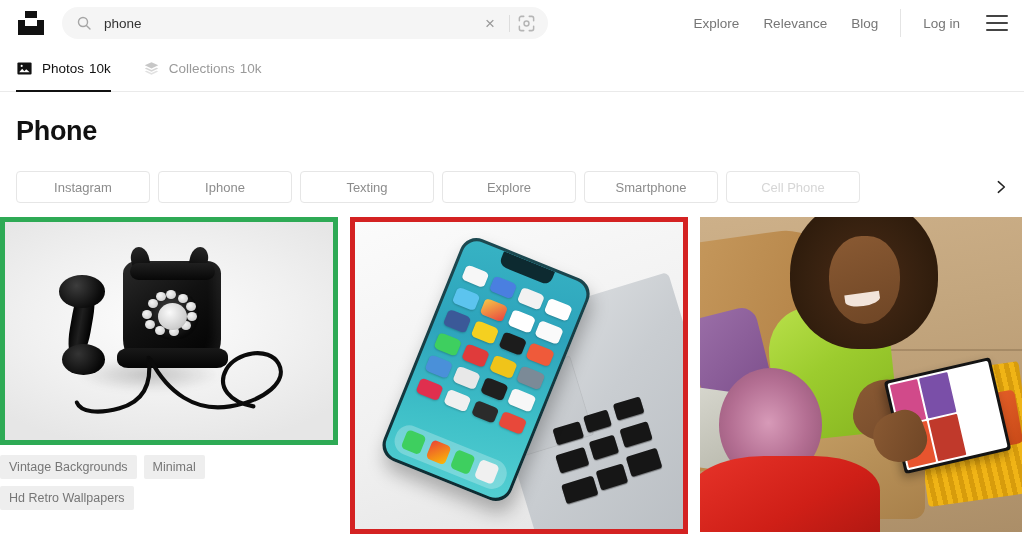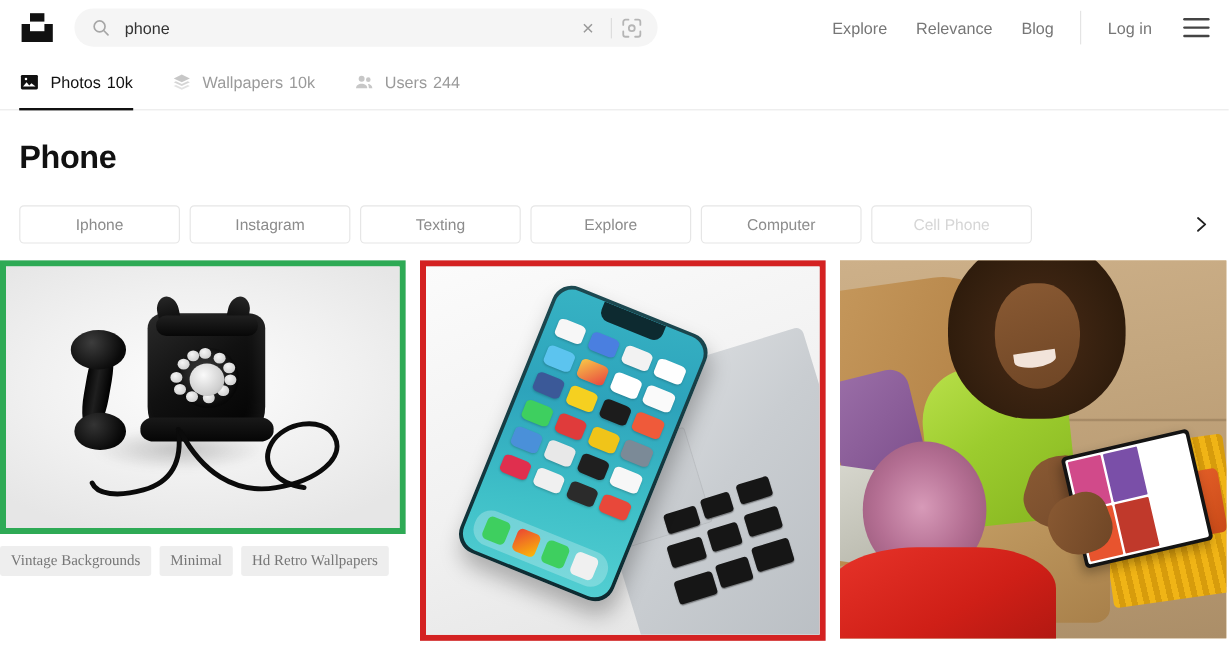--- a/index.html
+++ b/index.html
@@ -494,21 +494,20 @@
     transform: rotate(-20deg);
   }
 
   
   .tags {
     margin-top: 10px;
     display: flex;
     flex-wrap: wrap;
     gap: 7px;
     width: 338px;
-    font-family: Liberation Serif, serif;
   }
   .tag {
     background: #eeeeee;
     color: #767676;
     font-size: 12.5px;
     padding: 5px 9px;
     border-radius: 2px;
     cursor: pointer;
     white-space: nowrap;
   }
@@ -567,47 +566,37 @@
       <span>Photos</span>
       <span class="tab-count">10k</span>
     </div>
 
     <div class="tab">
       <svg class="tab-icon" viewBox="0 0 24 24" fill="#9a9a9a">
         <path d="M12 3L2.5 7.5 12 12l9.5-4.5z"></path>
         <path d="M2.5 12L12 16.5 21.5 12l-2.6-1.2L12 14.1 5.1 10.8z" opacity=".75"></path>
         <path d="M2.5 16.4L12 20.9l9.5-4.5-2.6-1.2L12 18.5l-6.9-3.3z" opacity=".55"></path>
       </svg>
-      <span>Wallpapers</span>
+      <span>Collections</span>
       <span class="tab-count">10k</span>
     </div>
 
-    <div class="tab">
-      <svg class="tab-icon" viewBox="0 0 24 24" fill="#9a9a9a">
-        <circle cx="9" cy="8" r="3.5"></circle>
-          <circle cx="16.8" cy="9" r="2.7"></circle>
-        <path d="M2.4 19c0-3.4 2.9-5.3 6.6-5.3s6.6 1.9 6.6 5.3z"></path>
-        <path d="M16.3 14.2c3 .2 5.3 1.8 5.3 4.8h-4.1c0-1.9-.5-3.5-1.2-4.8z"></path>
-      </svg>
-      <span>Users</span>
-      <span class="tab-count">244</span>
-    </div>
   </div>
 
 </div>
 
 <div class="page-title">Phone</div>
 
 <div class="chips-wrap">
   <div class="chips">
+    <div class="chip">Instagram</div>
     <div class="chip">Iphone</div>
-    <div class="chip">Instagram</div>
     <div class="chip">Texting</div>
     <div class="chip">Explore</div>
-    <div class="chip">Computer</div>
+    <div class="chip">Smartphone</div>
     <div class="chip" style="color: rgb(214, 214, 214);">Cell Phone</div>
   </div>
   <div class="chips-fade"></div>
   <div class="chips-next">
     <svg width="16" height="16" viewBox="0 0 24 24" fill="none" stroke="#222" stroke-width="2.3" stroke-linecap="round" stroke-linejoin="round">
       <polyline points="8,4 17,12 8,20"></polyline>
     </svg>
   </div>
 </div>
 

